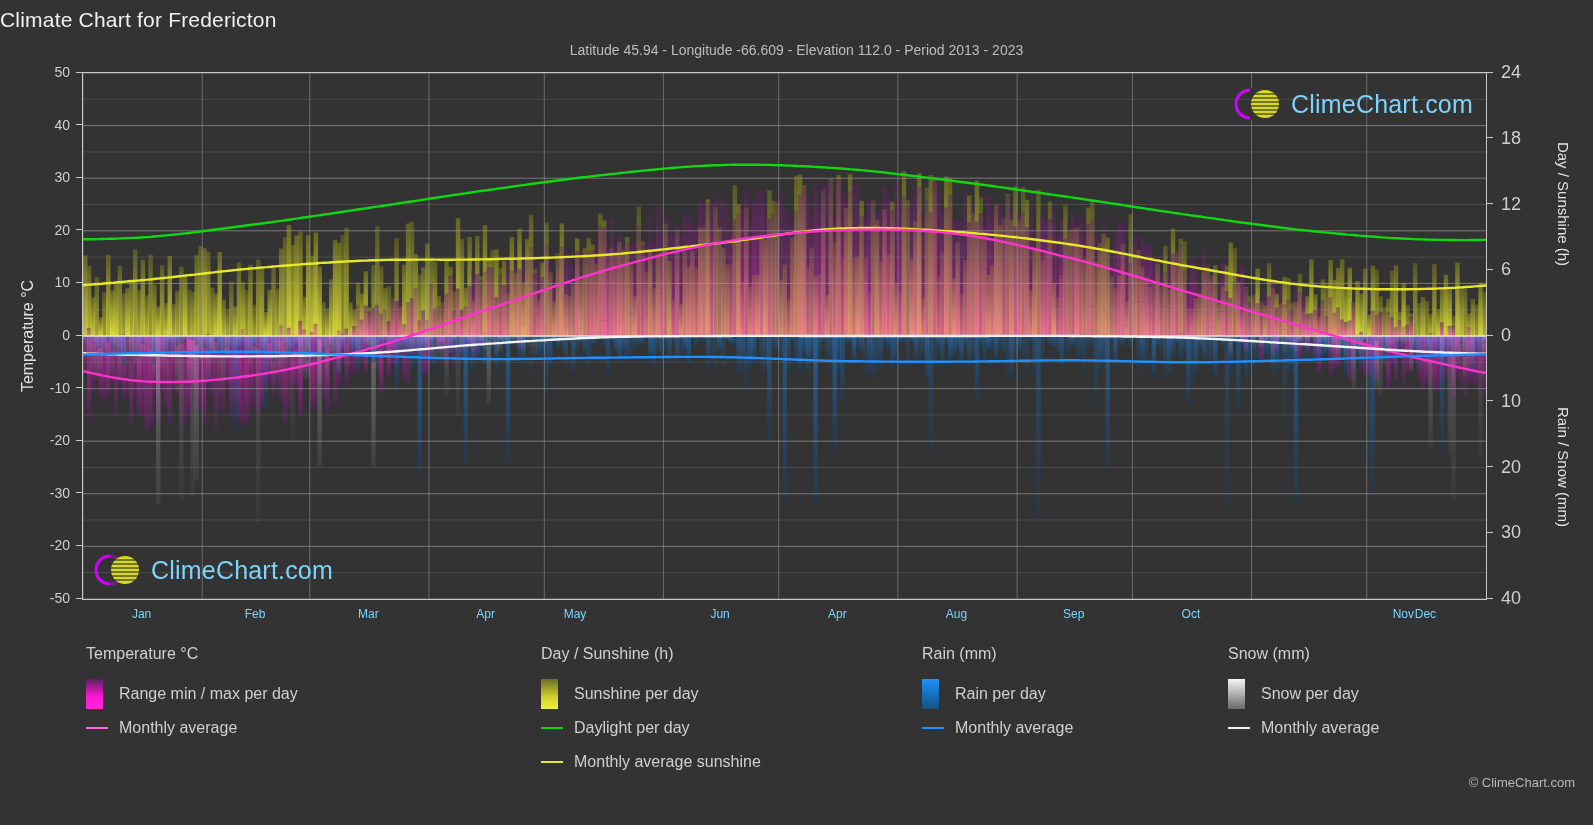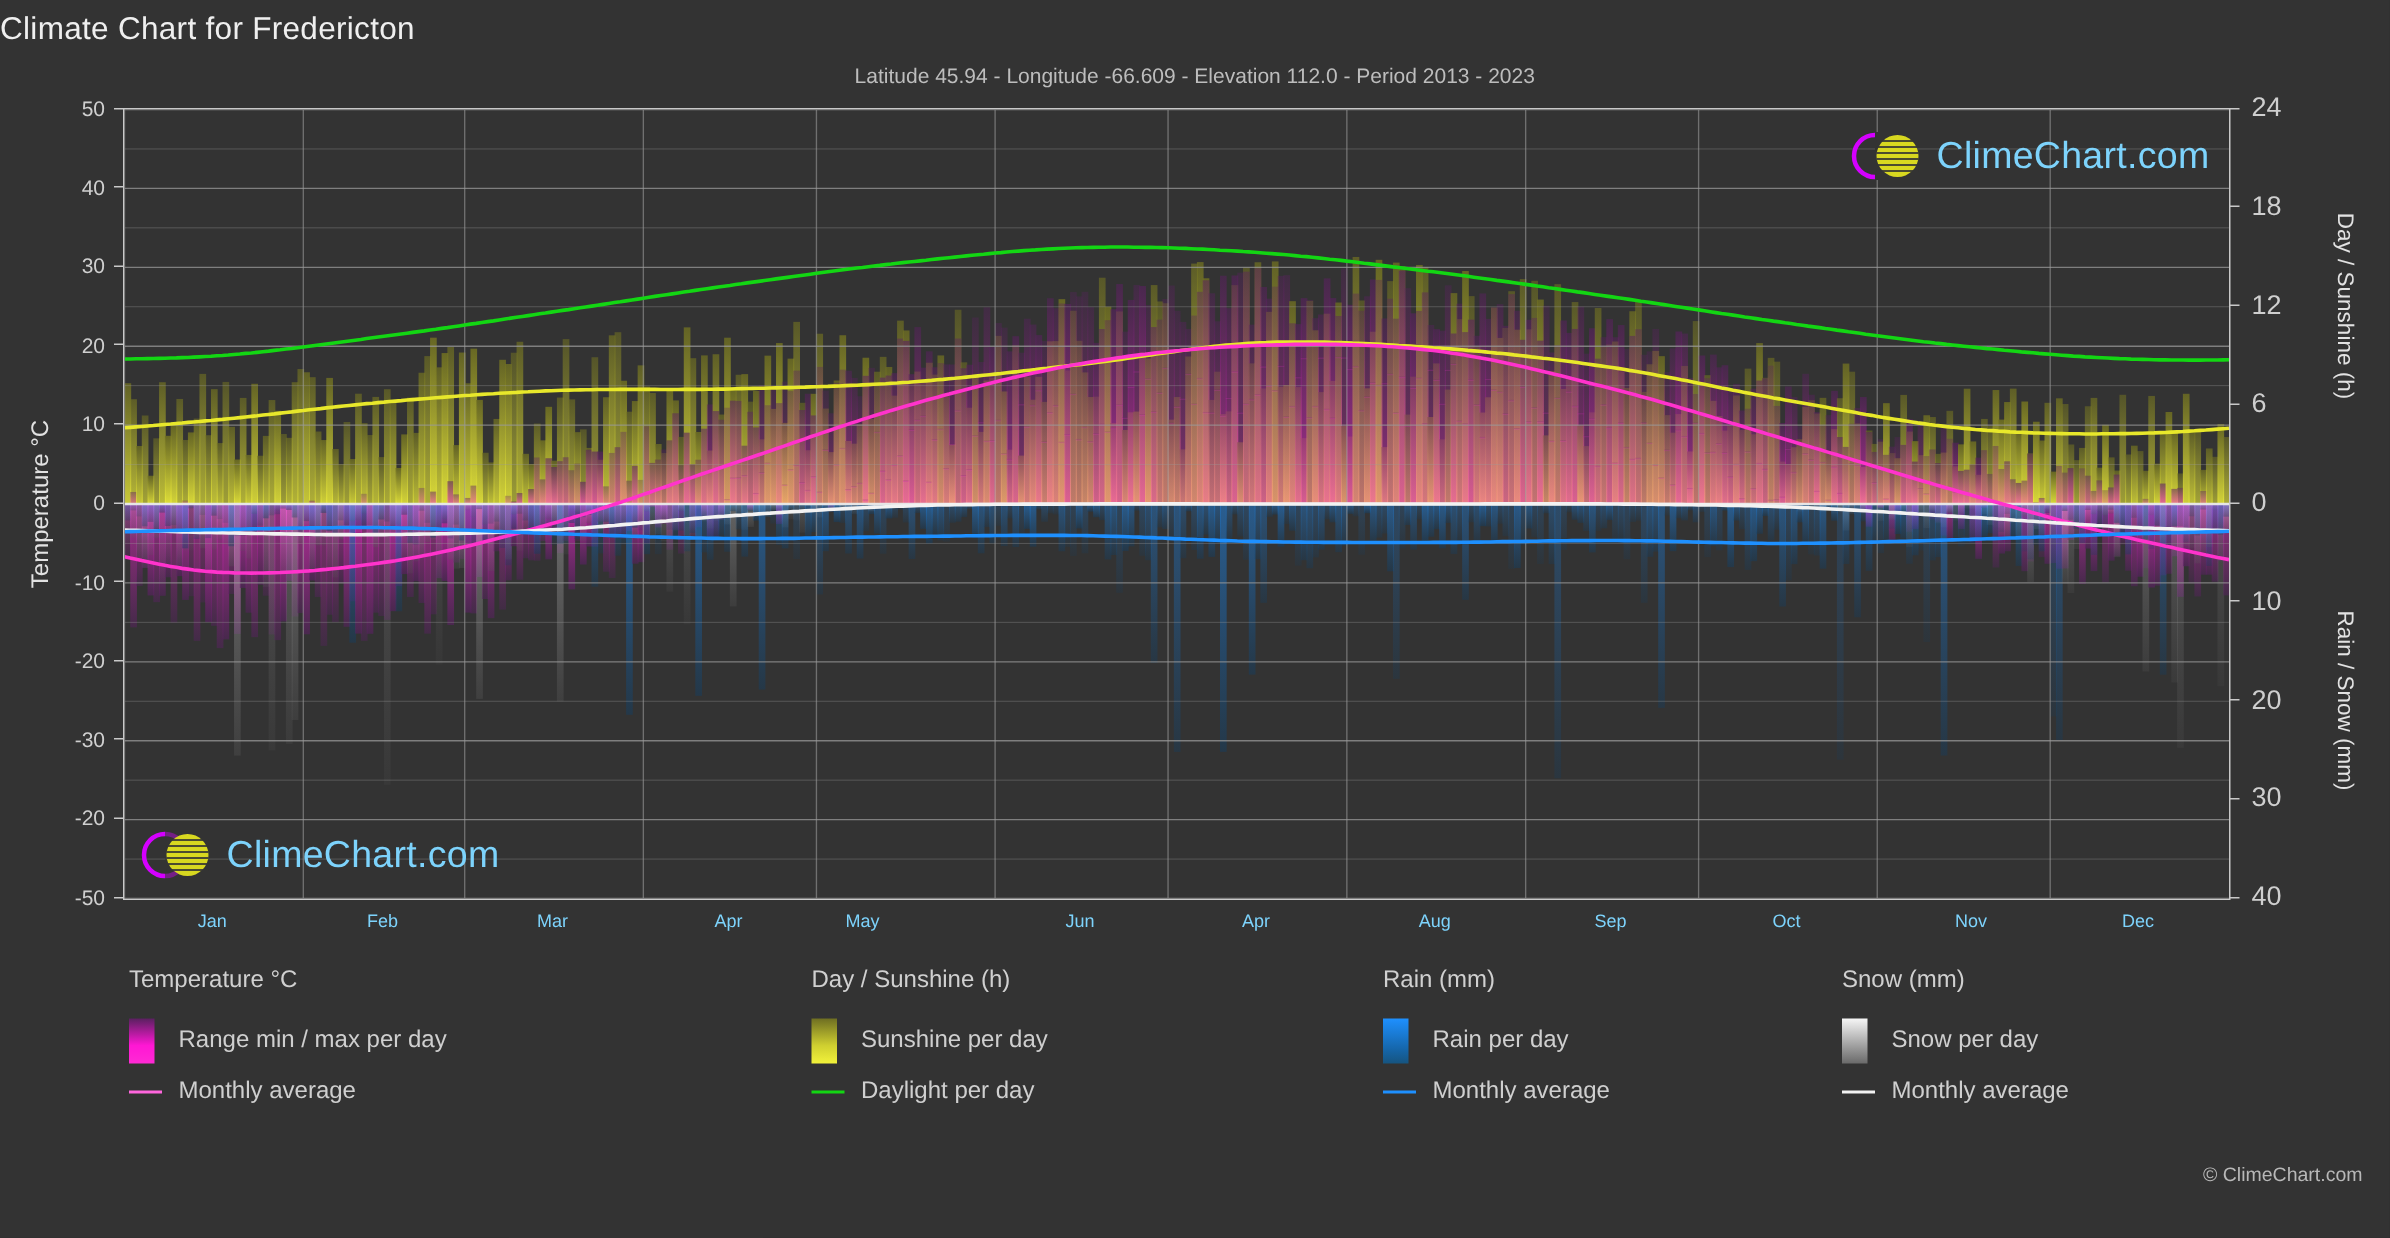--- a/index.html
+++ b/index.html
@@ -1869,21 +1869,21 @@
       <div class="xtick" style="left: 141.579px;">Jan</div>
       <div class="xtick" style="left: 254.973px;">Feb</div>
       <div class="xtick" style="left: 368.366px;">Mar</div>
       <div class="xtick" style="left: 485.603px;">Apr</div>
       <div class="xtick" style="left: 575px;">May</div>
       <div class="xtick" style="left: 720.077px;">Jun</div>
       <div class="xtick" style="left: 837.314px;">Apr</div>
       <div class="xtick" style="left: 956.473px;">Aug</div>
       <div class="xtick" style="left: 1073.71px;">Sep</div>
       <div class="xtick" style="left: 1190.95px;">Oct</div>
-      <div class="xtick" style="left: 1314px;">Nov</div>
+      <div class="xtick" style="left: 1369px; text-align: right;">Nov</div>
       <div class="xtick" style="left: 1425.42px;">Dec</div>
     </div>
 
   <div class="ylabelR" id="ylabelRT" style="left: 1563px; top: 203.5px; transform: translate(-50%, -50%) rotate(90deg);">Day / Sunshine (h)</div>
   <div class="ylabelR" id="ylabelRB" style="left: 1563px; top: 466.5px; transform: translate(-50%, -50%) rotate(90deg);">Rain / Snow (mm)</div>
 
   <div id="legend">
       <div class="legcol" style="left: 86px;">
         <div class="legtitle">Temperature °C</div>
         <div class="legrow">
@@ -1905,20 +1905,26 @@
           <span class="sw-boxhold">
             <span class="sw-box" style="background: linear-gradient(rgb(110, 110, 34) 0%, rgb(207, 207, 48) 60%, rgb(242, 242, 58) 100%);"></span>
           </span>
           <span class="lab">Sunshine per day</span>
         </div>
         <div class="legrow">
           <span class="sw-hold">
             <span class="sw-line" style="border-top-color: rgb(19, 214, 19);"></span>
           </span>
           <span class="lab">Daylight per day</span>
+        </div>
+        <div class="legrow">
+          <span class="sw-hold">
+            <span class="sw-line" style="border-top-color: rgb(232, 232, 43);"></span>
+          </span>
+          <span class="lab">Monthly average sunshine</span>
         </div>
       </div>
       <div class="legcol" style="left: 922px;">
         <div class="legtitle">Rain (mm)</div>
         <div class="legrow">
           <span class="sw-boxhold">
             <span class="sw-box" style="background: linear-gradient(rgb(30, 144, 255) 0%, rgb(21, 101, 168) 70%, rgb(22, 84, 127) 100%);"></span>
           </span>
           <span class="lab">Rain per day</span>
         </div>

